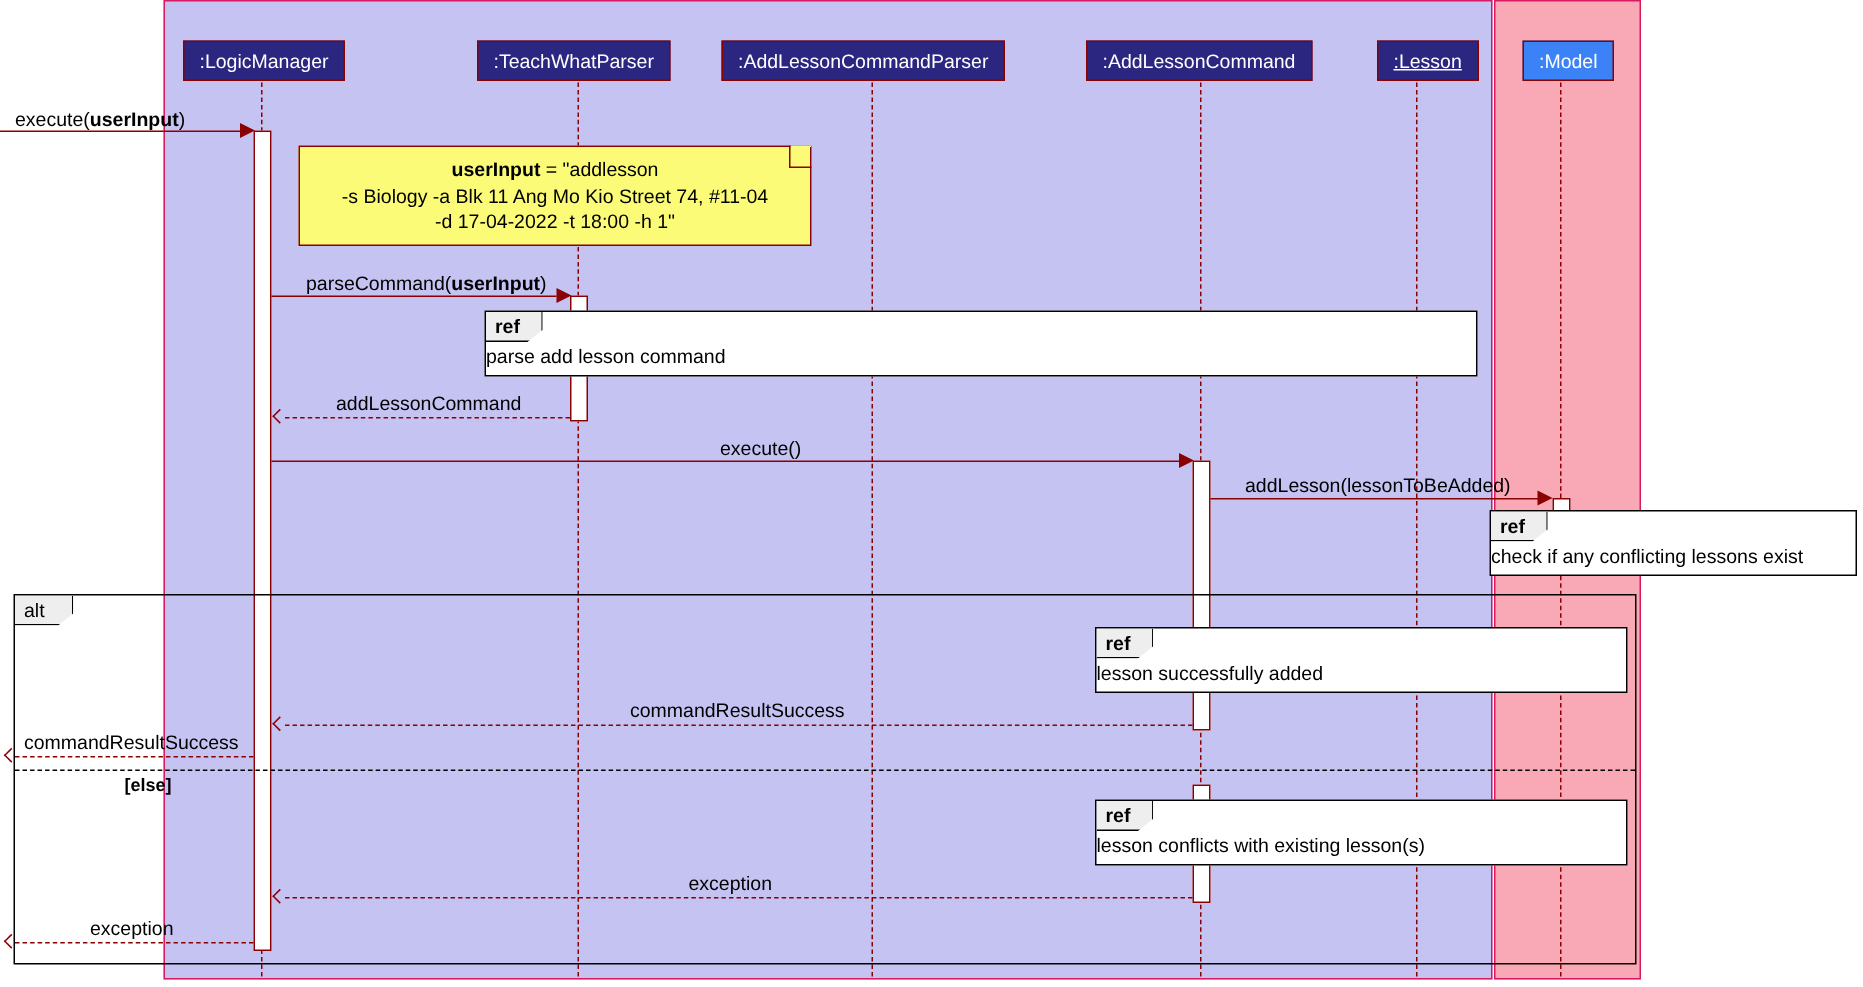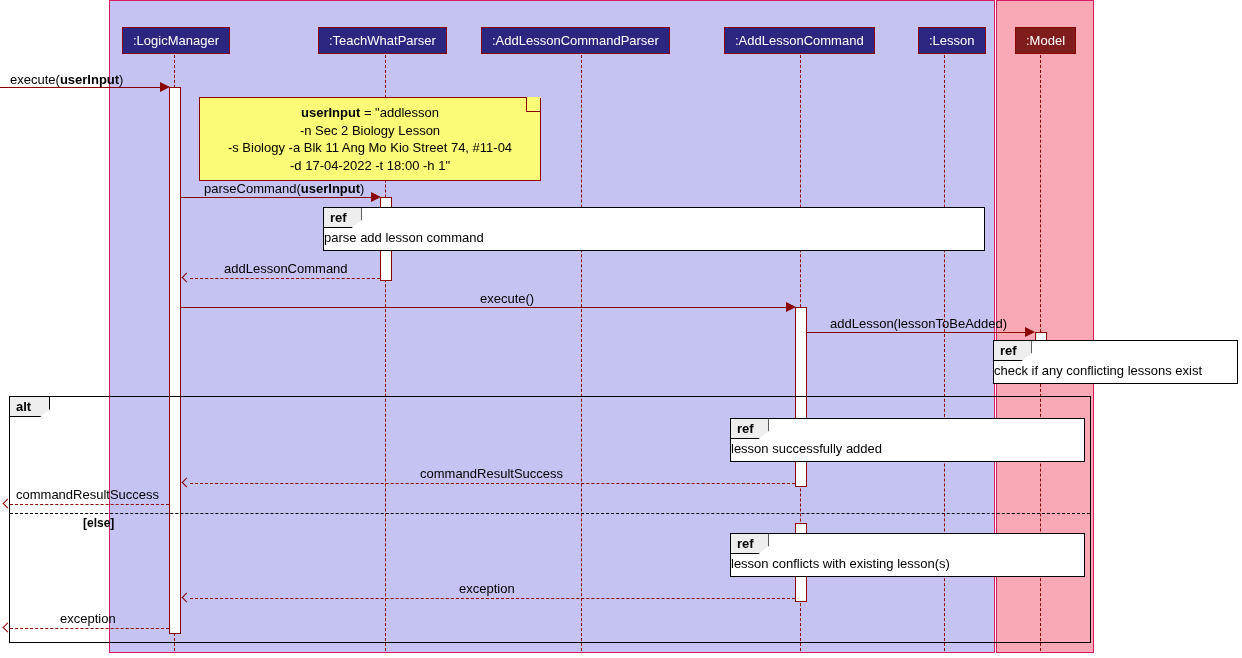--- a/index.html
+++ b/index.html
@@ -45,21 +45,21 @@
     border: 1.5px solid #8b0000;
     font-weight: normal;
     font-size: 13px;
     text-align: center;
   }
   .participant-logic {
     background: #2b2680;
     color: #ffffff;
   }
   .participant-model {
-    background: #7f1d1d;
+    background: #3b82f6;
     color: #ffffff;
   }
   .lifeline {
     position: absolute;
     width: 0;
     border-left: 1.5px dashed #8b0000;
   }
   .activation {
     position: absolute;
     width: 10px;
@@ -144,21 +144,21 @@
     background: transparent;
   }
   .alt-tab {
     position: absolute;
     left: 0;
     top: 0;
     background: #eeeeee;
     border-right: 1.5px solid #000000;
     border-bottom: 1.5px solid #000000;
     padding: 2px 18px 2px 6px;
-    font-weight: bold;
+    font-weight: normal;
     font-size: 13px;
     clip-path: polygon(0 0, 100% 0, 100% 60%, calc(100% - 10px) 100%, 0 100%);
   }
   .alt-divider {
     position: absolute;
     left: 0;
     width: 100%;
     height: 0;
     border-top: 1.5px dashed #000000;
   }
@@ -175,21 +175,21 @@
   <div class="box-title">Logic</div>
 </div>
 <div class="container-box model-box">
   <div class="box-title">Model</div>
 </div>
 
 <div class="participant participant-logic" style="left:122px; top:27px;">:LogicManager</div>
 <div class="participant participant-logic" style="left:318px; top:27px;">:TeachWhatParser</div>
 <div class="participant participant-logic" style="left:481px; top:27px;">:AddLessonCommandParser</div>
 <div class="participant participant-logic" style="left:724px; top:27px;">:AddLessonCommand</div>
-<div class="participant participant-logic" style="left:918px; top:27px;">:Lesson</div>
+<div class="participant participant-logic" style="left:918px; top:27px;text-decoration:underline;">:Lesson</div>
 <div class="participant participant-model" style="left:1015px; top:27px;">:Model</div>
 
 <div class="lifeline" style="left:174px; top:55px; height:596px;"></div>
 <div class="lifeline" style="left:385px; top:55px; height:596px;"></div>
 <div class="lifeline" style="left:581px; top:55px; height:596px;"></div>
 <div class="lifeline" style="left:800px; top:55px; height:596px;"></div>
 <div class="lifeline" style="left:944px; top:55px; height:596px;"></div>
 <div class="lifeline" style="left:1040px; top:55px; height:596px;"></div>
 
 <div class="activation" style="left:169px; top:87px; height:545px;"></div>
@@ -199,21 +199,20 @@
 <div class="activation" style="left:1035px; top:332px; height:37px;"></div>
 
 <div class="msg-label" style="left:10px; top:72px;">
   <span>execute(</span><span class="bold">userInput</span><span>)</span>
 </div>
 <div class="arrow-line" style="left:0; top:87px; width:160px;"></div>
 <div class="arrow-head-right" style="left:160px; top:82px;"></div>
 
 <div class="note-box" style="left:199px; top:97px; width:316px;">
   <div><span class="bold">userInput</span><span> =  "addlesson</span></div>
-  <div>-n Sec 2 Biology Lesson</div>
   <div>-s Biology -a Blk 11 Ang Mo Kio Street 74, #11-04</div>
   <div>-d 17-04-2022 -t 18:00 -h 1"</div>
   <div class="note-corner"></div>
 </div>
 
 <div class="msg-label" style="left:204px; top:181px;">
   <span>parseCommand(</span><span class="bold">userInput</span><span>)</span>
 </div>
 <div class="arrow-line" style="left:181px; top:197px; width:190px;"></div>
 <div class="arrow-head-right" style="left:371px; top:192px;"></div>

